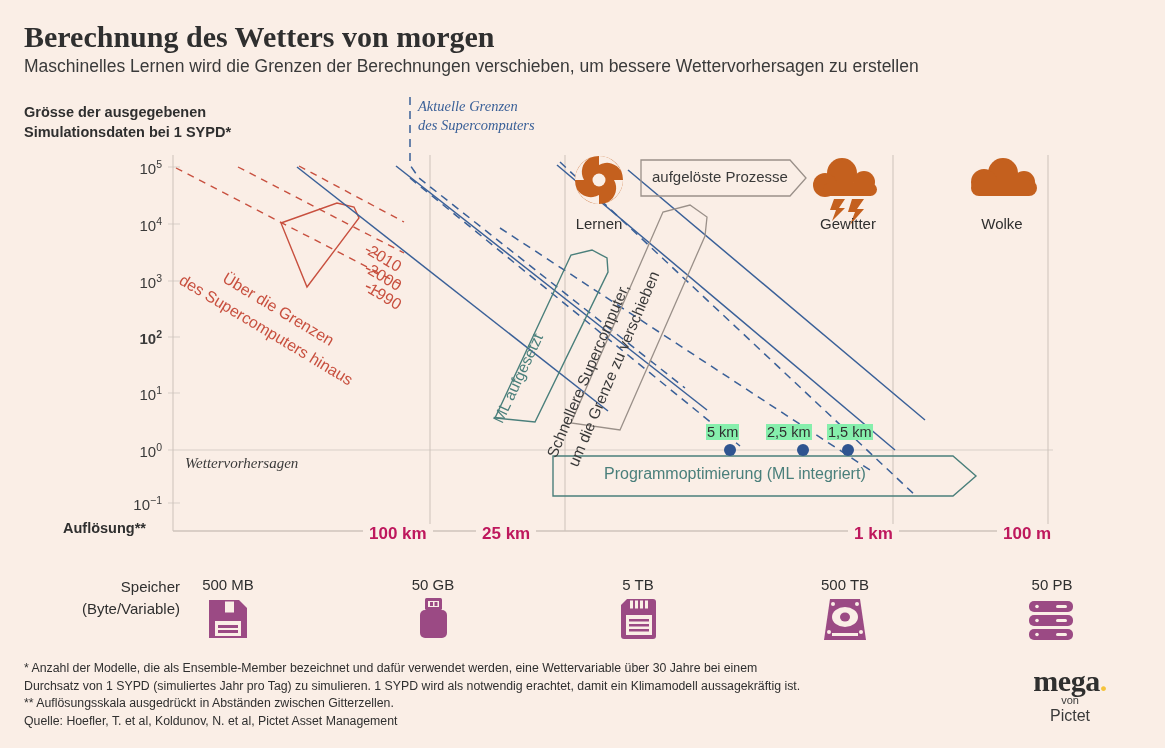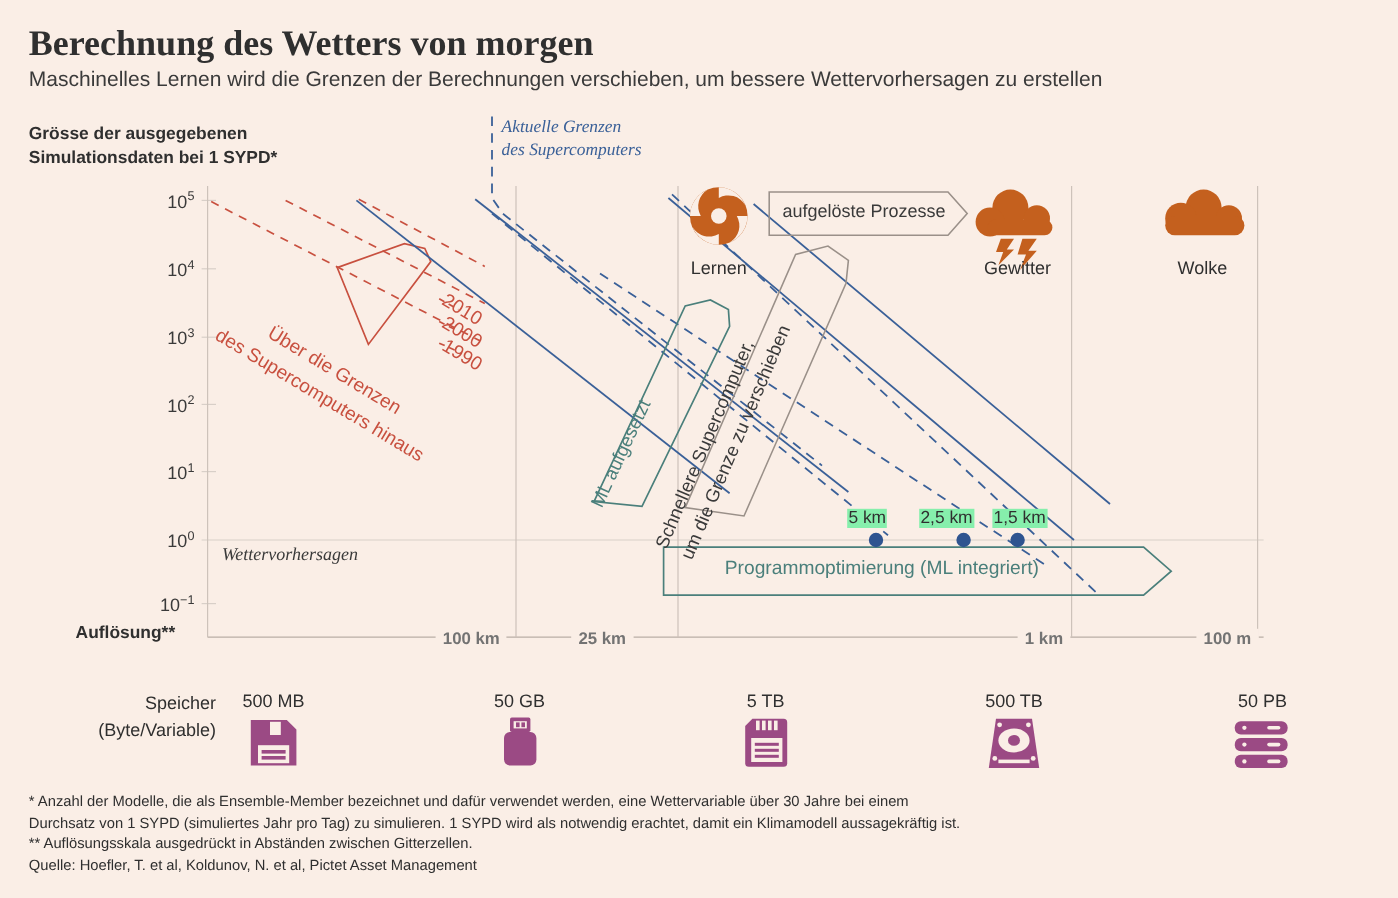--- a/index.html
+++ b/index.html
@@ -49,21 +49,21 @@
 
   
   .ytick{
     position:absolute;text-align:right;width:70px;
     font-size:15px;color:#3a3a3a;
   }
   .ytick sup{font-size:10.5px;vertical-align:super;}
 
   
   .xtick{
-    position:absolute;font-weight:bold;font-size:14px;color:#737373;
+    position:absolute;font-weight:bold;font-size:17px;color:#be185d;
     background:#faeee6;padding:0 6px;
   }
 
   
   #einzel{
     position:absolute;left:185px;top:455px;
     font-family:"Liberation Serif", serif;font-style:italic;
     font-size:15px;color:#3a3a3a;
   }
 
@@ -219,21 +219,21 @@
       <circle cx="38" cy="15" r="15"></circle>
       <circle cx="59" cy="24" r="11"></circle>
       <circle cx="19" cy="24" r="13"></circle>
       <rect x="6" y="22" width="66" height="16" rx="8"></rect>
     </g>
   </svg>
 
   <div class="ytick" style="left:92px;top:158px;">10<sup>5</sup></div>
   <div class="ytick" style="left:92px;top:215px;">10<sup>4</sup></div>
   <div class="ytick" style="left:92px;top:272px;">10<sup>3</sup></div>
-  <div class="ytick" style="left:92px;top:328px;">10<sup>2</sup></div>
+  <div class="ytick" style="left:92px;top:328px;font-weight:bold;">10<sup>2</sup></div>
   <div class="ytick" style="left:92px;top:384px;">10<sup>1</sup></div>
   <div class="ytick" style="left:92px;top:441px;">10<sup>0</sup></div>
   <div class="ytick" style="left:92px;top:494px;">10<sup>−1</sup></div>
 
   <div class="xtick" style="left:363px;top:524px;">100 km</div>
   <div class="xtick" style="left:476px;top:524px;">25 km</div>
   <div class="xtick" style="left:848px;top:524px;">1 km</div>
   <div class="xtick" style="left:997px;top:524px;">100 m</div>
 
   <div id="einzel">Wettervorhersagen</div>
@@ -323,14 +323,19 @@
       <rect x="27" y="18" width="11" height="3" rx="1.5" fill="#faeee6"></rect>
       <rect x="27" y="32" width="11" height="3" rx="1.5" fill="#faeee6"></rect>
     </g>
   </svg>
 
   <div id="footnotes">* Anzahl der Modelle, die als Ensemble-Member bezeichnet und dafür verwendet werden, eine Wettervariable über 30 Jahre bei einem
 Durchsatz von 1 SYPD (simuliertes Jahr pro Tag) zu simulieren. 1 SYPD wird als notwendig erachtet, damit ein Klimamodell aussagekräftig ist.
 ** Auflösungsskala ausgedrückt in Abständen zwischen Gitterzellen.
 Quelle: Hoefler, T. et al, Koldunov, N. et al, Pictet Asset Management</div>
 
+  <div id="logo">
+    <div class="mega"><span>mega</span><span class="dot">.</span></div>
+    <div class="von">von</div>
+    <div class="pictet">Pictet</div>
+  </div>
 
 </div>
 
 </body></html>

